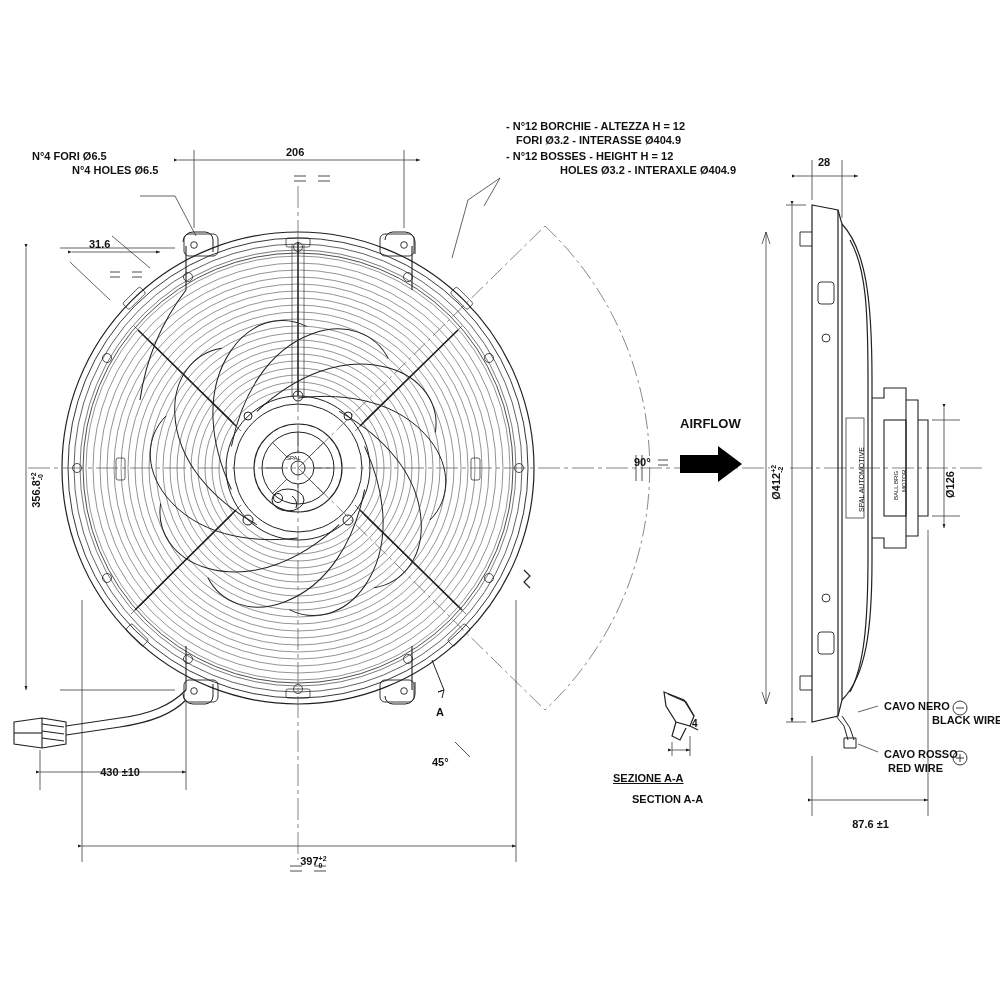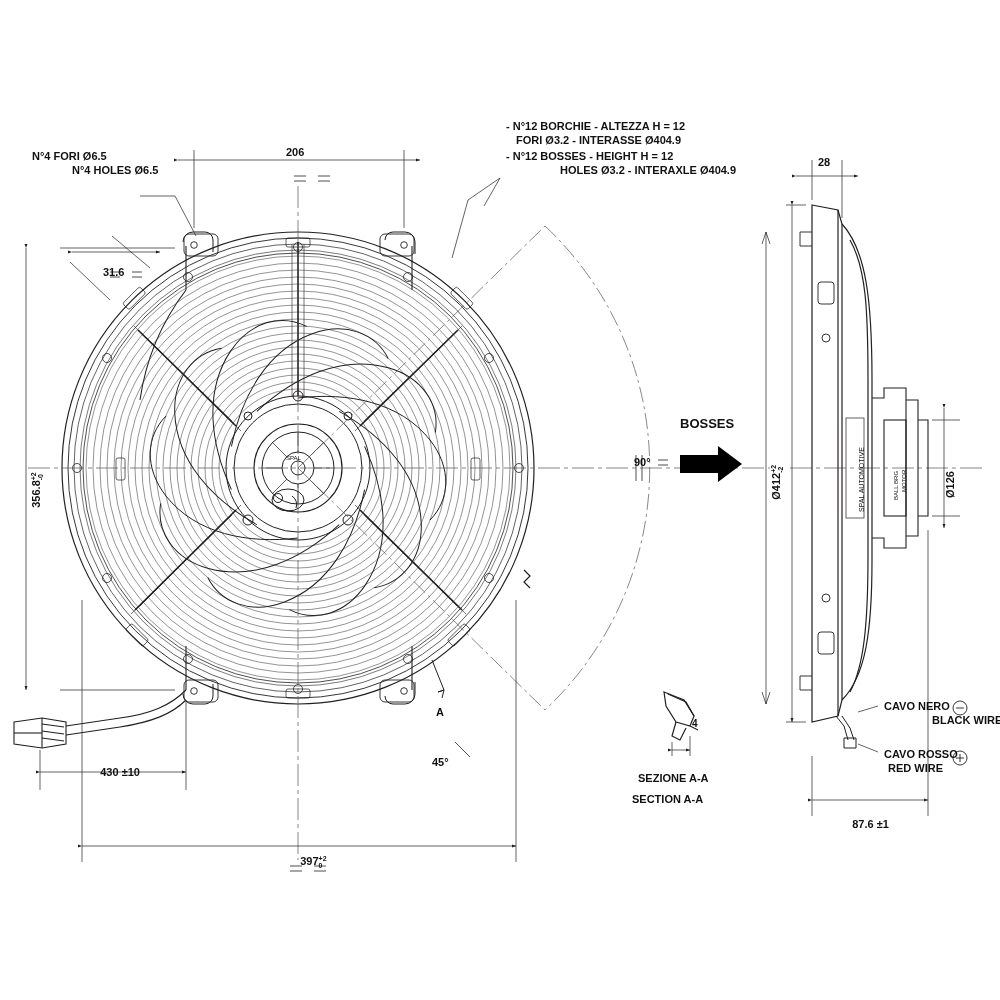--- a/index.html
+++ b/index.html
@@ -436,21 +436,21 @@
   <div class="lbl" style="left:32px; top:150px;">N°4 FORI Ø6.5</div>
   <div class="lbl" style="left:32px; top:164px;margin-left:40px;">N°4 HOLES Ø6.5</div>
 
   <div class="lbl" style="left:506px; top:120px;">- N°12 BORCHIE - ALTEZZA H = 12</div>
   <div class="lbl" style="left:516px; top:134px;">FORI Ø3.2 - INTERASSE Ø404.9</div>
   <div class="lbl" style="left:506px; top:150px;">- N°12 BOSSES - HEIGHT H = 12</div>
   <div class="lbl" style="left:516px; top:164px;padding-left:44px;">HOLES Ø3.2 - INTERAXLE Ø404.9</div>
 
   <div class="lbl" style="left:286px; top:146px;">206</div>
 
-  <div class="lbl" style="left:103px; top:238px;margin-top:28px;">31.6</div>
+  <div class="lbl" style="left:89px; top:238px;">31.6</div>
 
   <div class="lbl rot90" style="left:18px; top:520px;">
     <span>356.8</span><span class="stack"><span>+2</span><br><span>-0</span></span>
   </div>
 
   <div class="lbl" style="left:88px; top:754px;">
     <span>430</span> <span class="tiny">±10</span>
   </div>
 
   <div class="lbl" style="left:288px; top:843px;">
@@ -458,25 +458,25 @@
   </div>
 
   <div class="lbl" style="left:598px; top:456px;padding-left:36px;">90°</div>
 
   <div class="lbl" style="left:432px; top:756px;">45°</div>
 
   <div class="lbl rot90" style="left:758px; top:512px;">
     <span>Ø412</span><span class="stack"><span>+2</span><br><span>-2</span></span>
   </div>
 
-  <div class="lbl" style="left:680px; top:418px; font-size:13px;">BOSSES</div>
+  <div class="lbl" style="left:680px; top:418px; font-size:13px;">AIRFLOW</div>
 
   <div class="lbl" style="left:436px; top:706px;">A</div>
 
-  <div class="lbl" style="left:638px; top:772px;">SEZIONE A-A</div>
+  <div class="lbl" style="left:613px; top:772px;text-decoration:underline;">SEZIONE A-A</div>
   <div class="lbl" style="left:632px; top:786px;margin-top:7px;">SECTION A-A</div>
   <div class="lbl small" style="left:692px; top:718px;">4</div>
 
   <div class="lbl" style="left:818px; top:156px;">28</div>
 
   <div class="lbl rot90" style="left:944px; top:498px;">Ø126</div>
 
   <div class="lbl" style="left:840px; top:806px;">
     <span>87.6</span> <span class="tiny">±1</span>
   </div>

